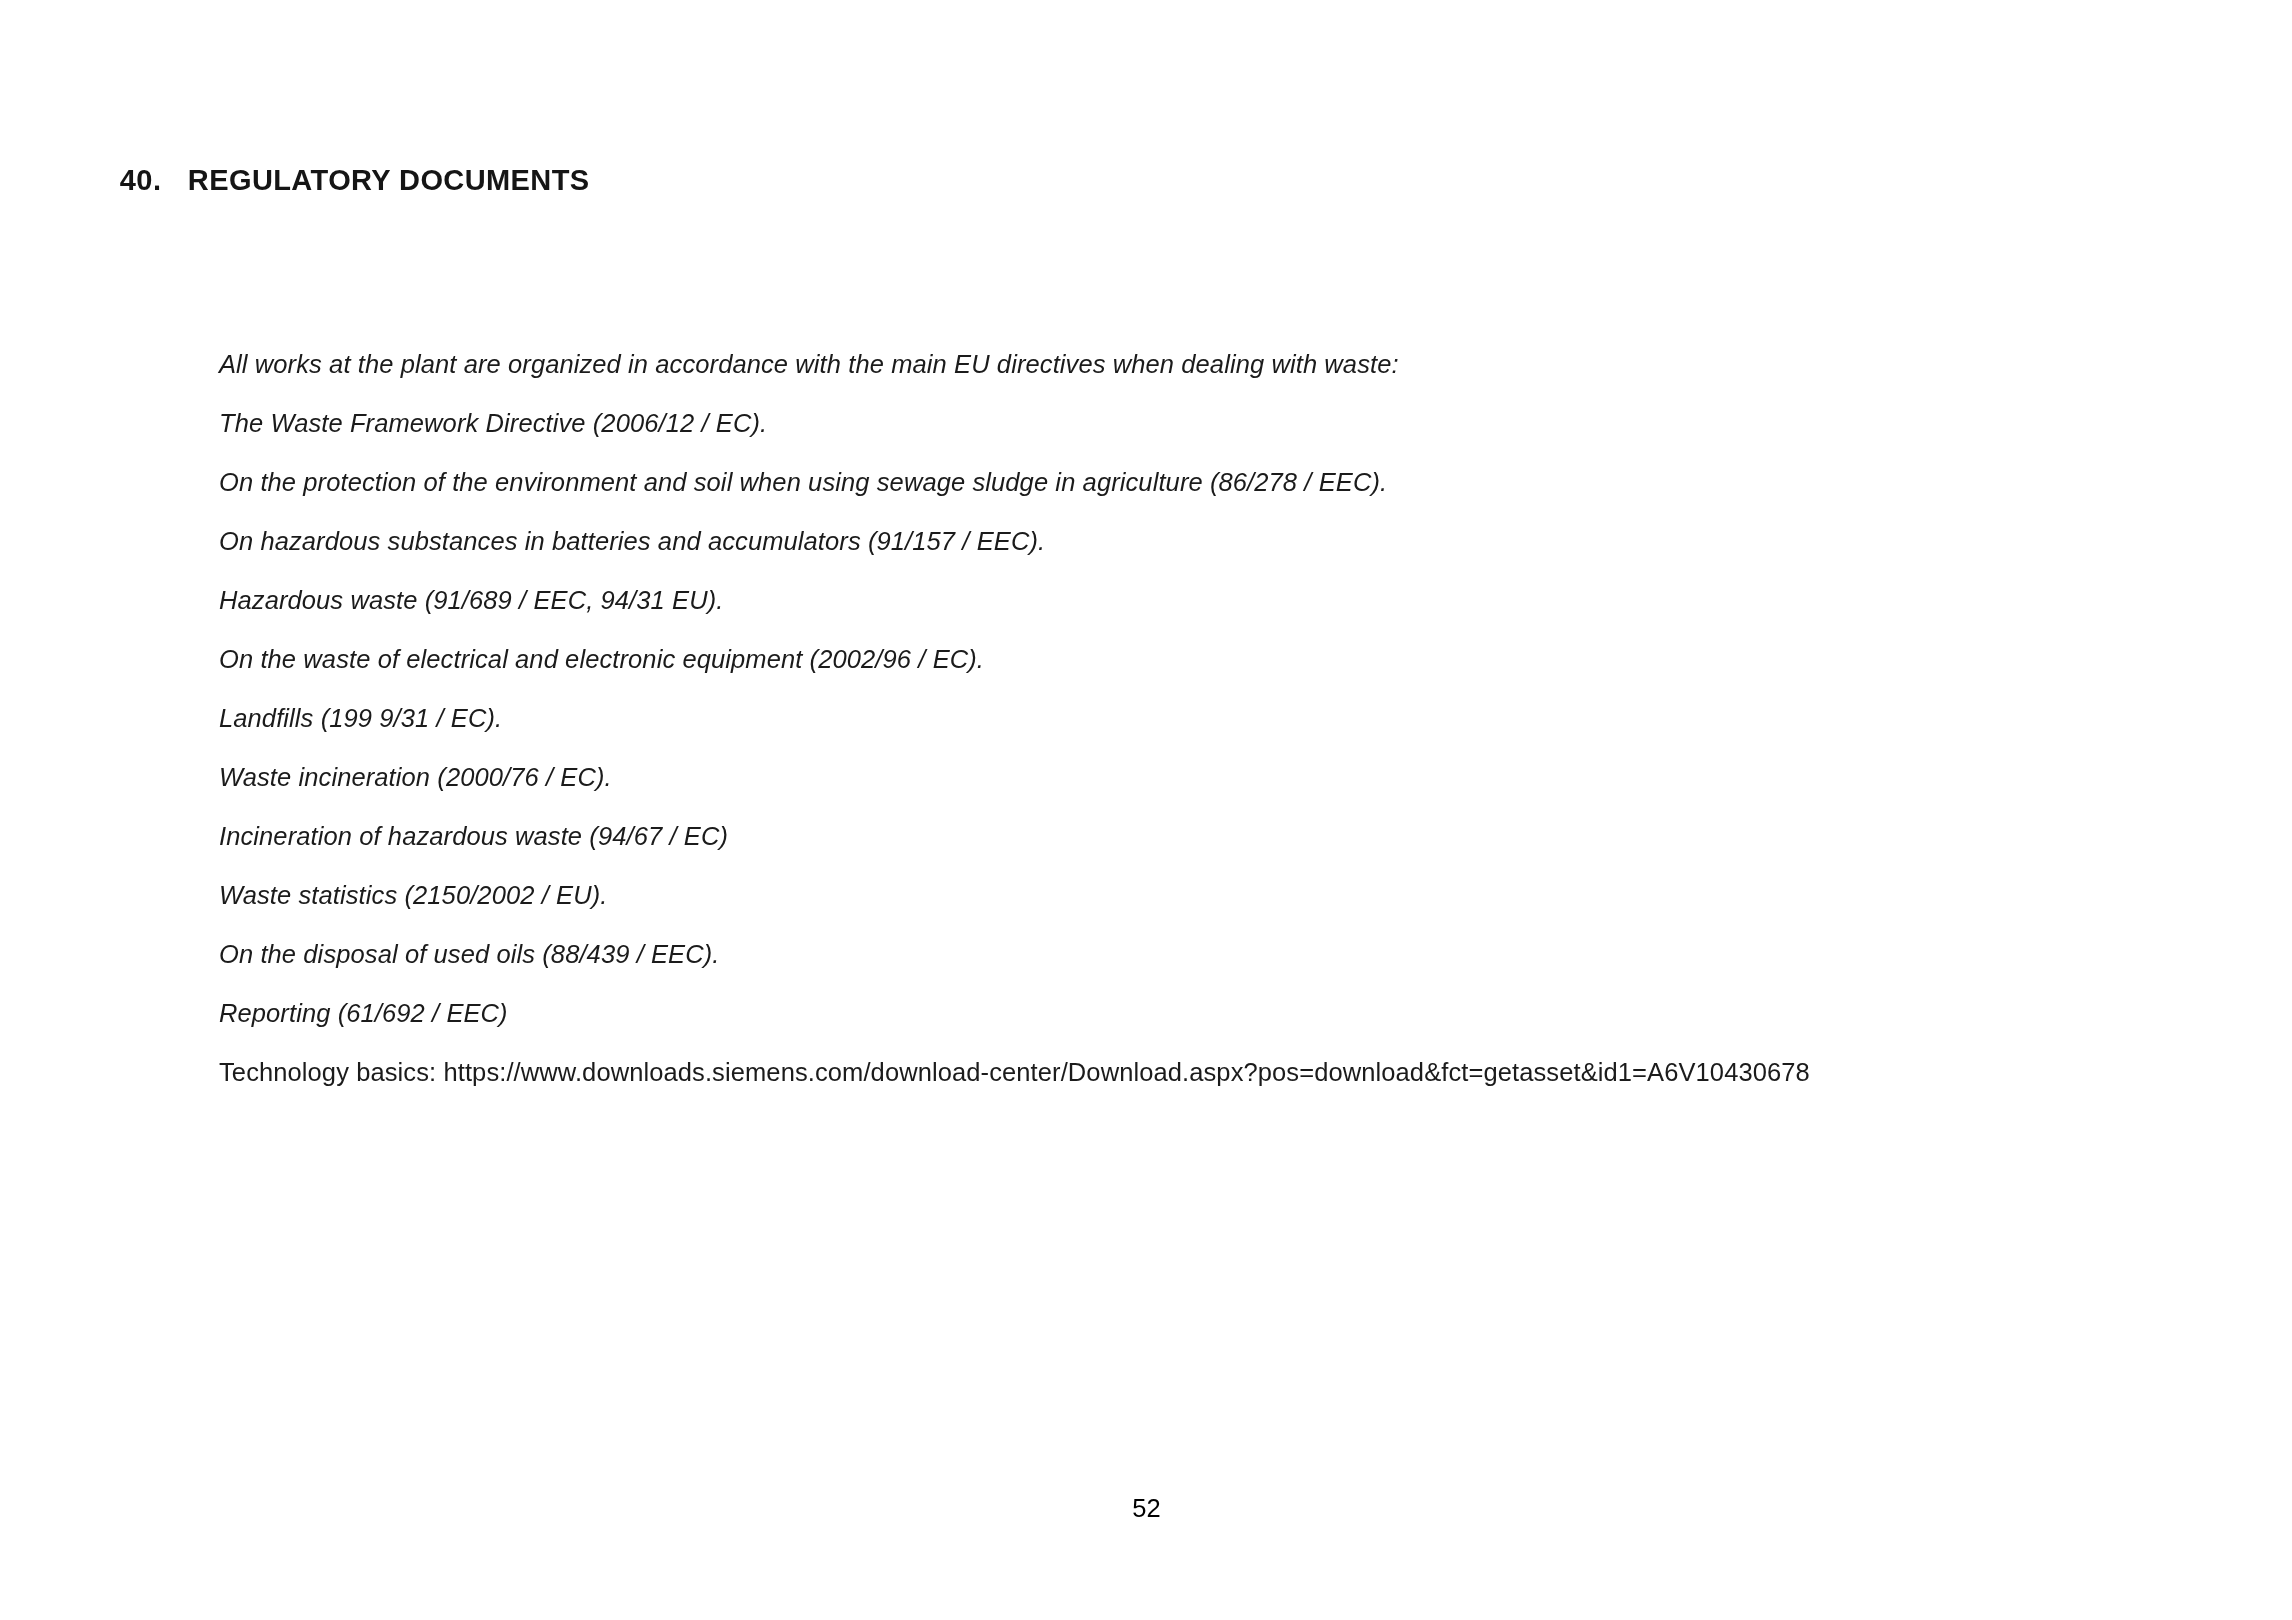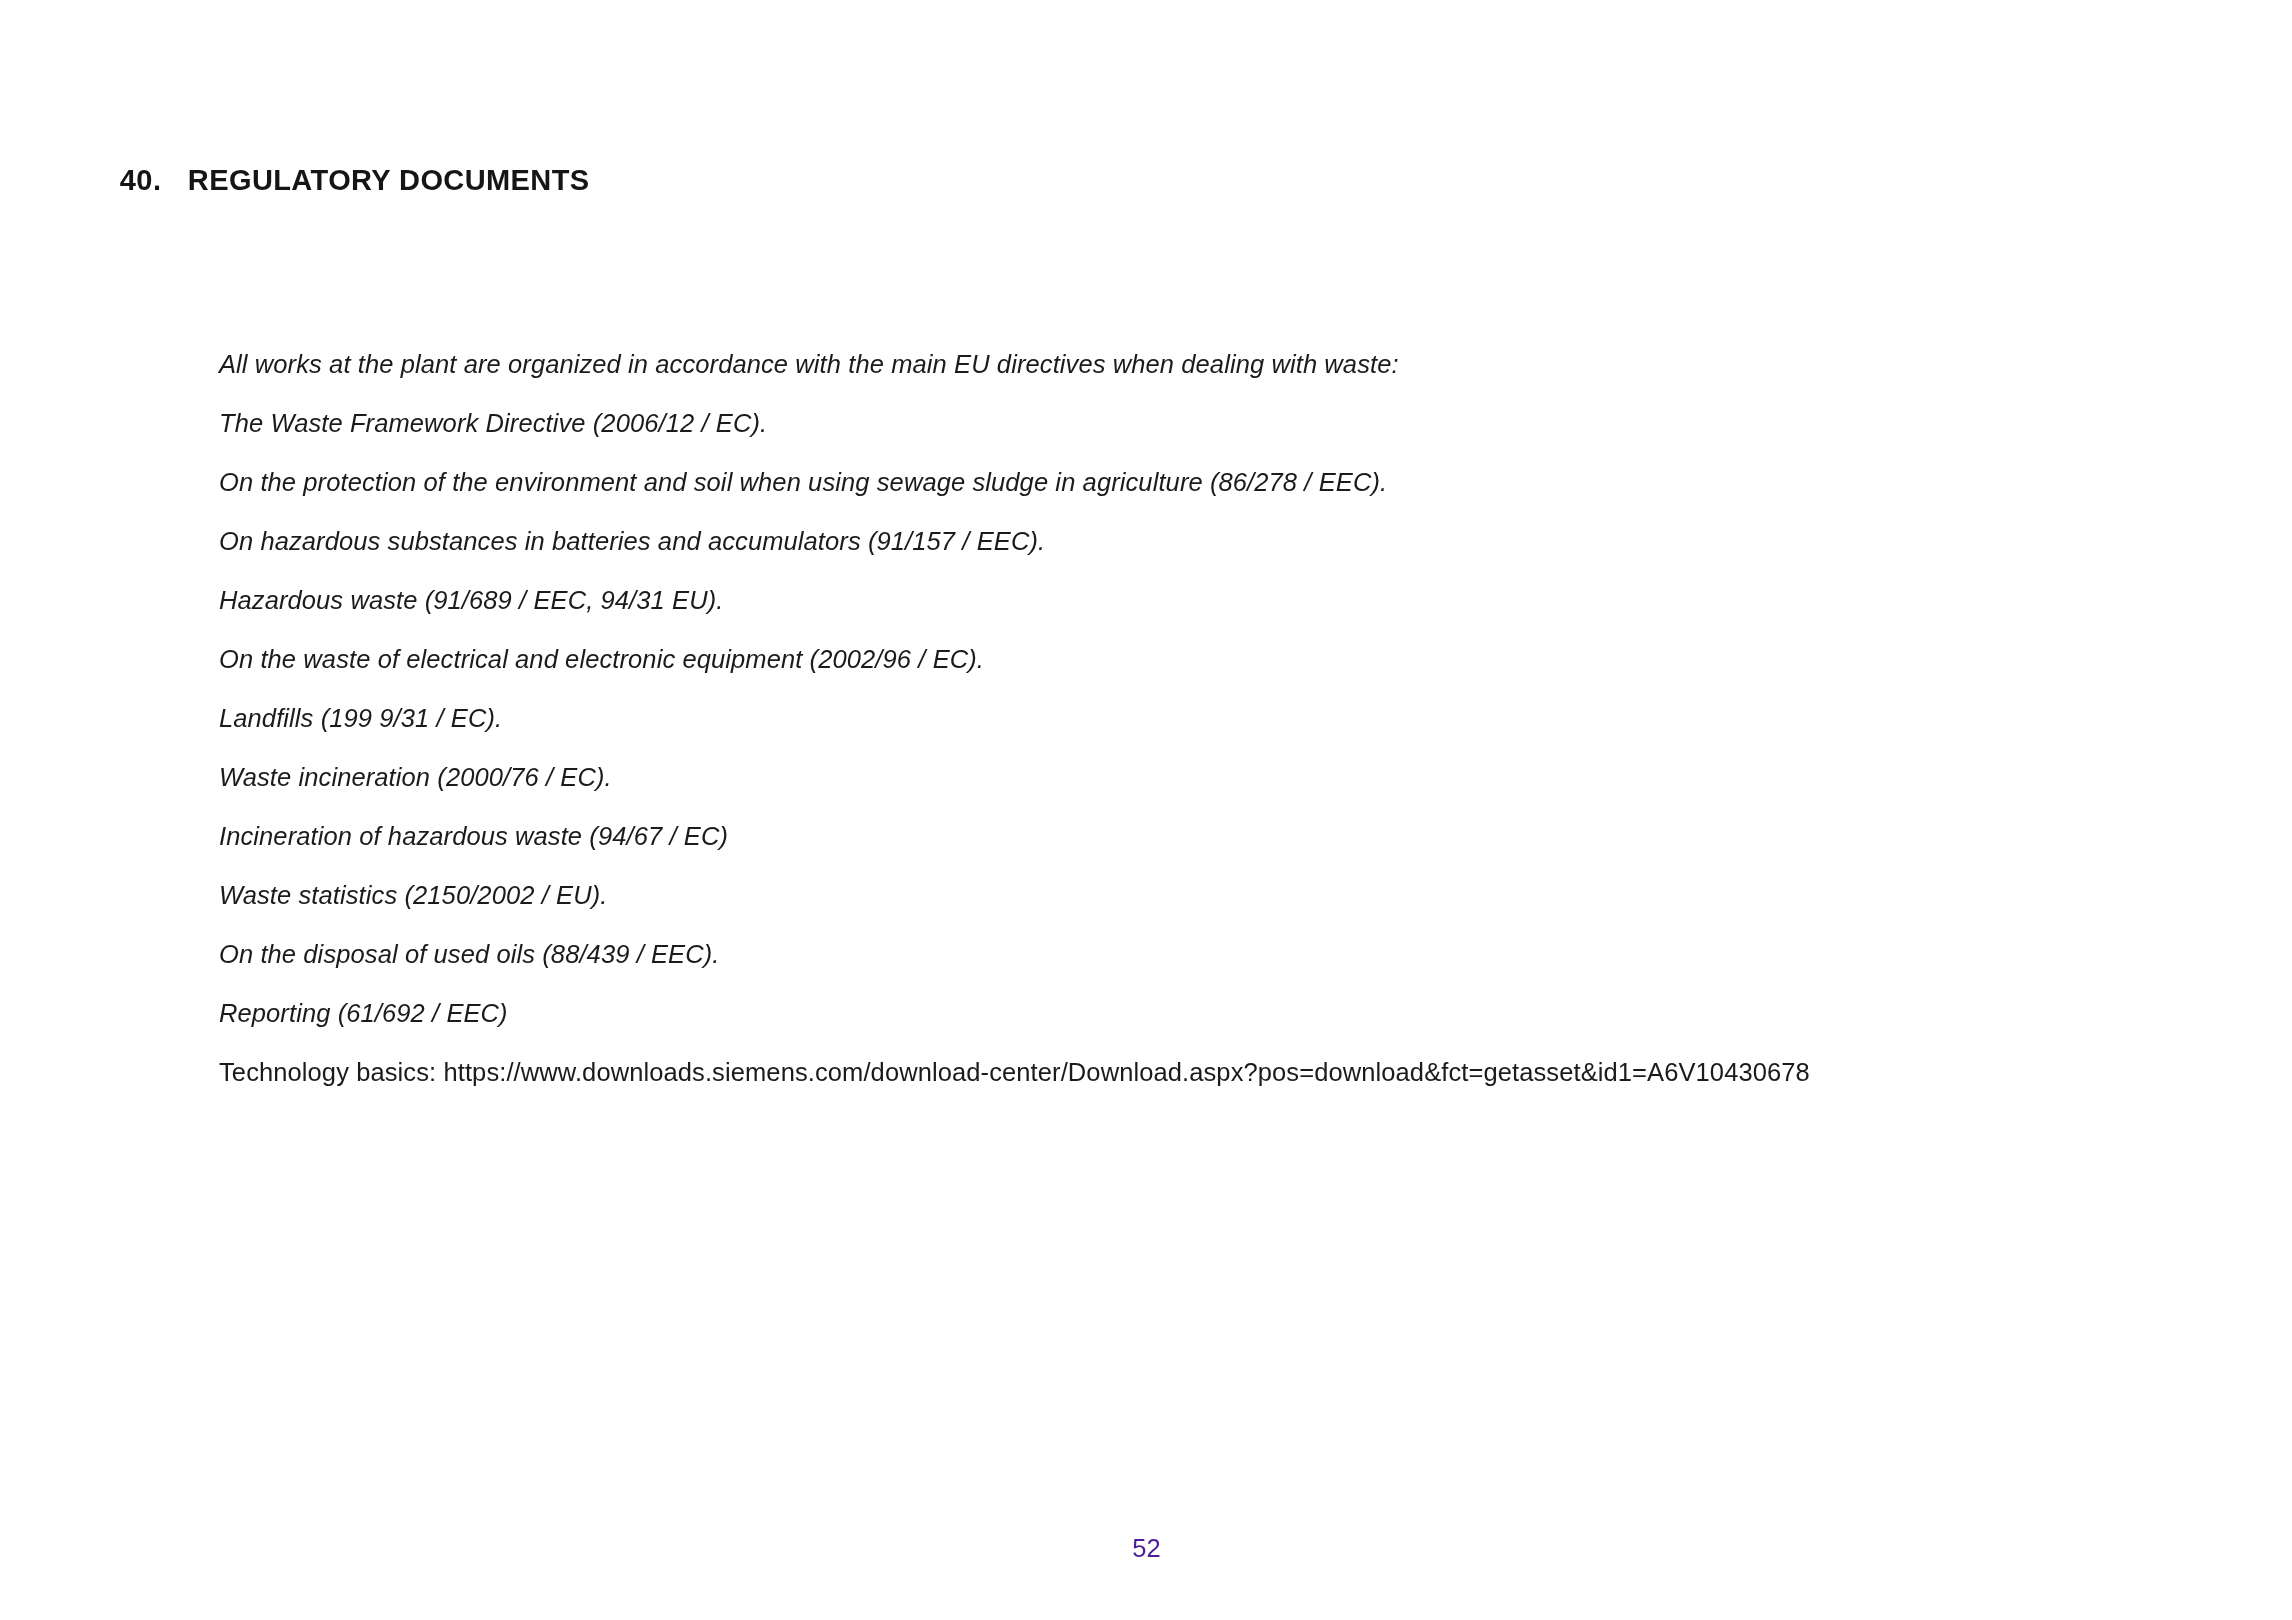--- a/index.html
+++ b/index.html
@@ -55,22 +55,21 @@
     font-style: normal;
     text-align: center;
   }
   .footer {
     position: absolute;
     left: 0;
     top: 1494px;
     width: 100%;
     text-align: center;
     font-size: 25.5px;
-    color: #4c1d95;
-    margin-top: 40px;
+    color: #000000;
   }
 </style>
 </head>
 <body>
 
 <div class="page">
 
   <h1 class="heading">
     <span class="num">40.</span><span>REGULATORY DOCUMENTS</span>
   </h1>

